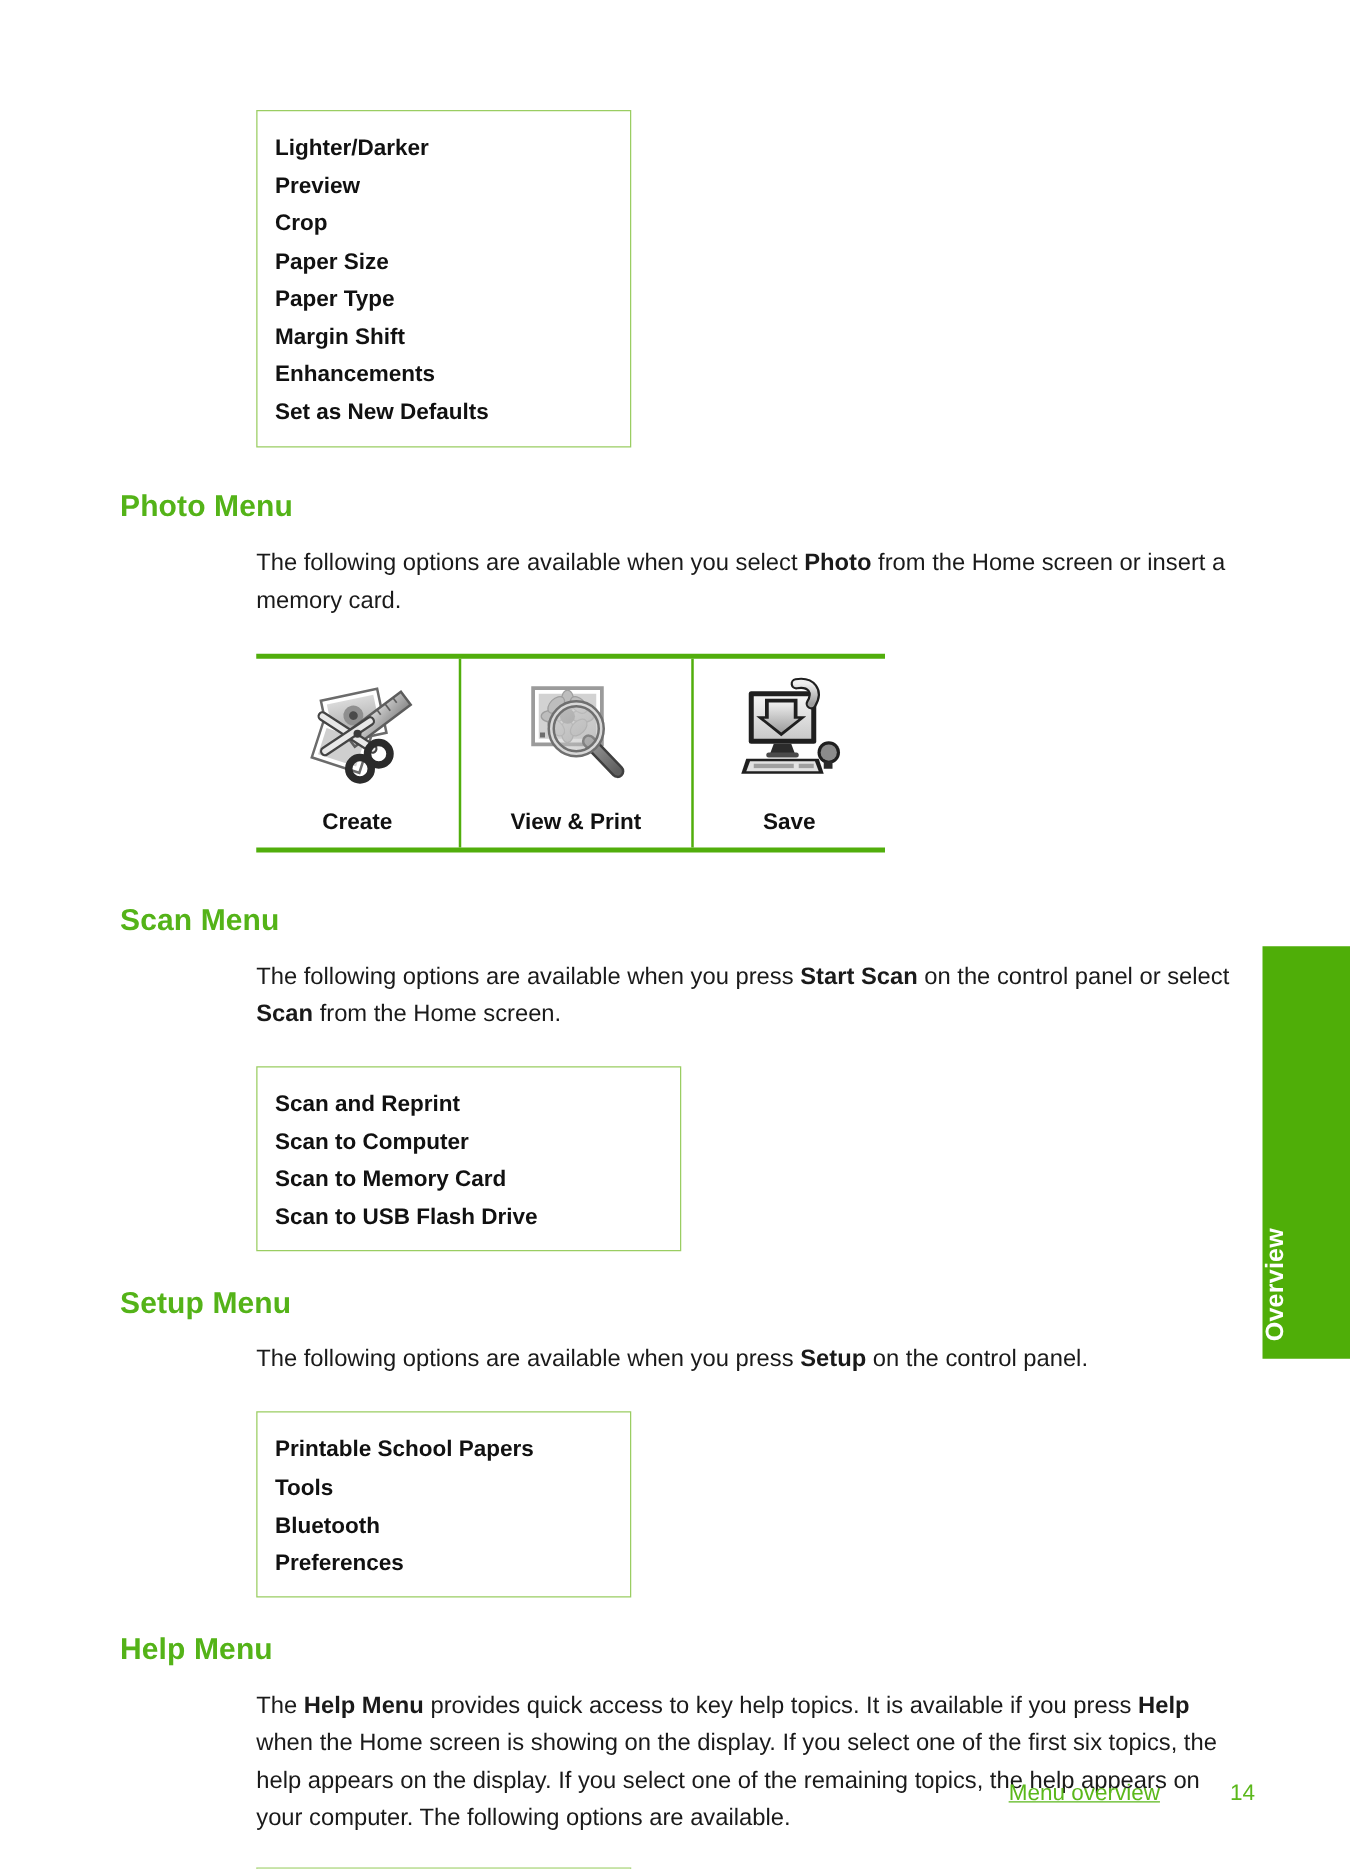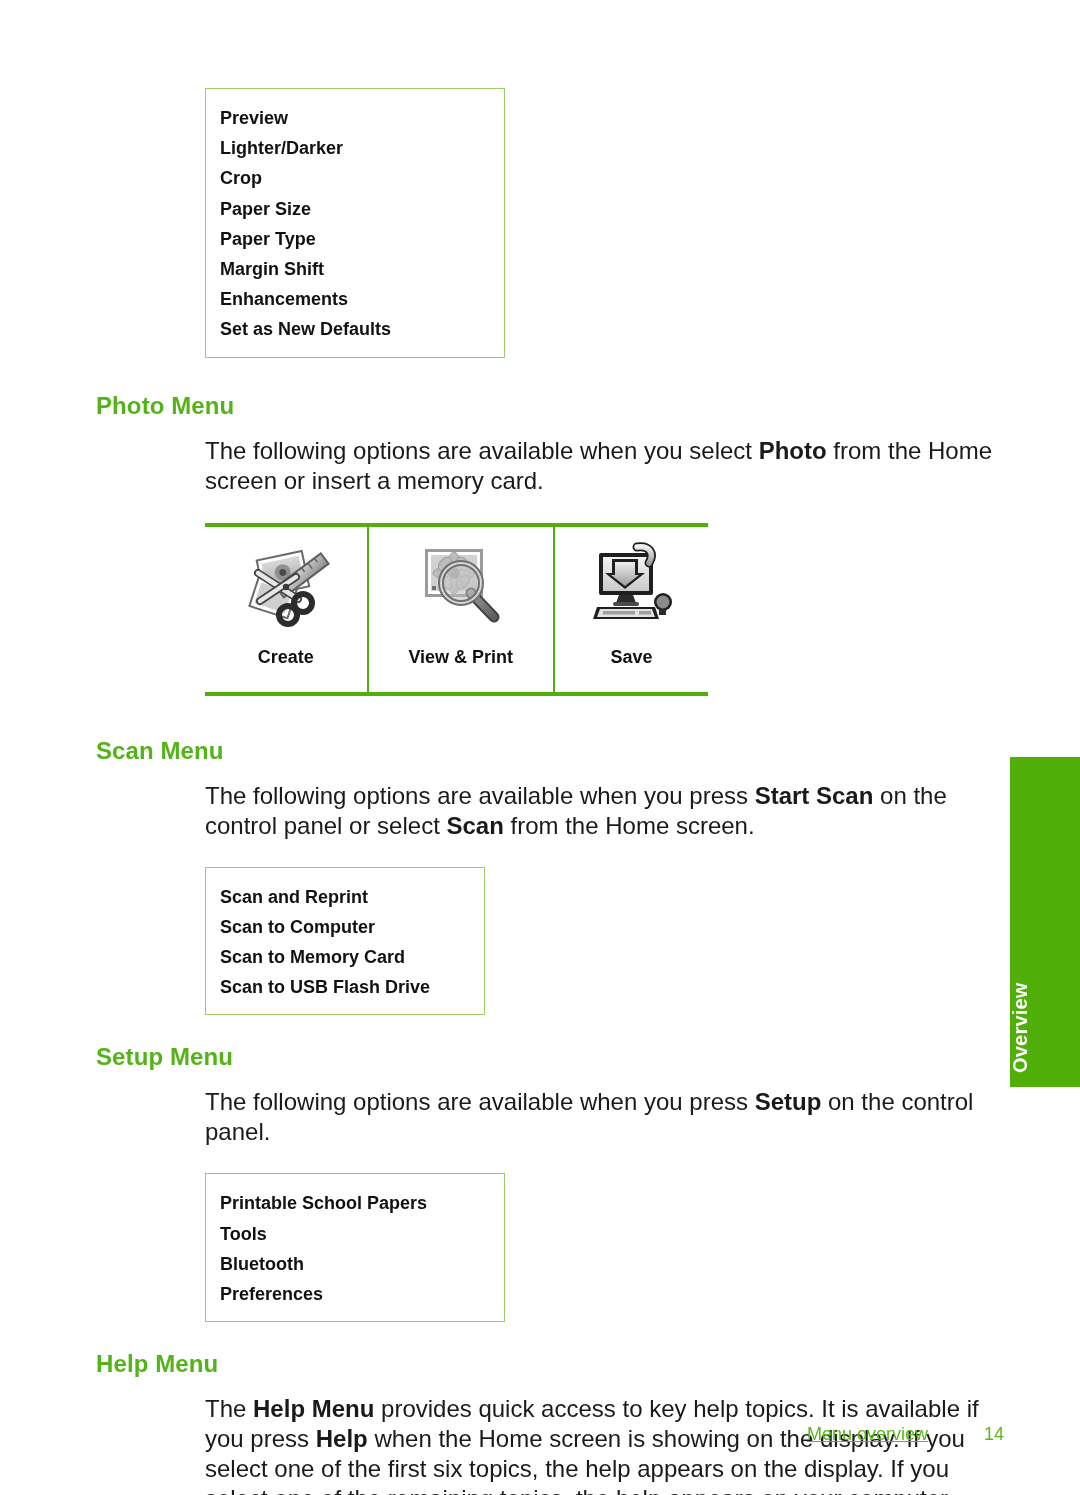--- a/index.html
+++ b/index.html
@@ -59,21 +59,21 @@
     color: #54B318;
     font-size: 24px;
     font-weight: bold;
     font-family: "Liberation Sans", sans-serif;
     letter-spacing: 0.1px;
   }
 
   .body-text {
     margin-left: 109px;
     width: 790px;
-    font-size: 24px;
+    font-size: 19px;
     line-height: 30px;
     color: #1a1a1a;
     font-family: "Liberation Sans", sans-serif;
   }
   .body-text b { font-weight: bold; }
 
   
   .option-box {
     margin-left: 109px;
     border: 1.5px solid #9ACD62;
@@ -84,38 +84,38 @@
   .option-box .opt {
     font-size: 18px;
     font-weight: bold;
     line-height: 30.2px;
     color: #111111;
     white-space: nowrap;
     font-family: "Liberation Sans", sans-serif;
   }
 
   .box-w300 { width: 300px; }
-  .box-w340 { width: 280px; }
+  .box-w340 { width: 340px; }
 
   
   .icon-table {
     margin-left: 109px;
     width: 503px;
     border-top: 4px solid #51AE0C;
     border-bottom: 4px solid #51AE0C;
     display: flex;
     box-sizing: border-box;
   }
   .icon-cell {
     display: flex;
     flex-direction: column;
     justify-content: flex-end;
     align-items: center;
     box-sizing: border-box;
-    padding-bottom: 24px;
+    padding-bottom: 10px;
     padding-top: 10px;
   }
   .icon-cell + .icon-cell { border-left: 2.5px solid #51AE0C; }
   .cell-1 { width: 172px; }
   .cell-2 { width: 198px; }
   .cell-3 { width: 165px; }
 
   .icon-art {
     height: 96px;
     display: flex;
@@ -152,22 +152,22 @@
 <div class="page">
 
   <div class="side-tab">
     <div class="side-tab-label">Overview</div>
   </div>
 
   <div class="content">
 
     <div style="height:88px"></div>
     <div class="option-box box-w300">
+      <div class="opt">Lighter/Darker</div>
       <div class="opt">Preview</div>
-      <div class="opt">Lighter/Darker</div>
       <div class="opt">Crop</div>
       <div class="opt">Paper Size</div>
       <div class="opt">Paper Type</div>
       <div class="opt">Margin Shift</div>
       <div class="opt">Enhancements</div>
       <div class="opt">Set as New Defaults</div>
     </div>
 
     <div style="height:34px"></div>
     <div class="section-heading">Photo Menu</div>

